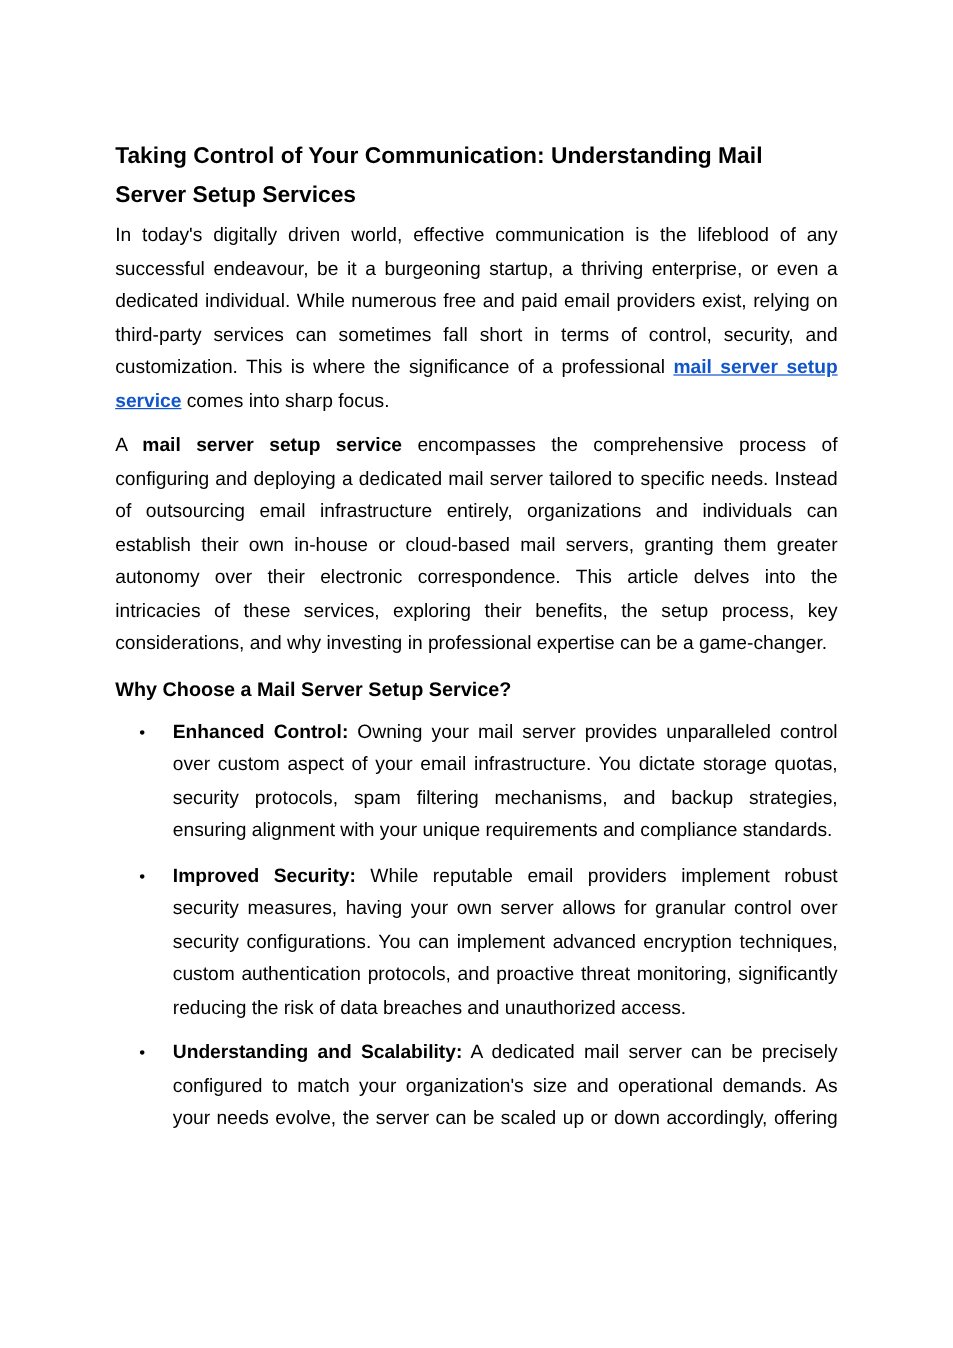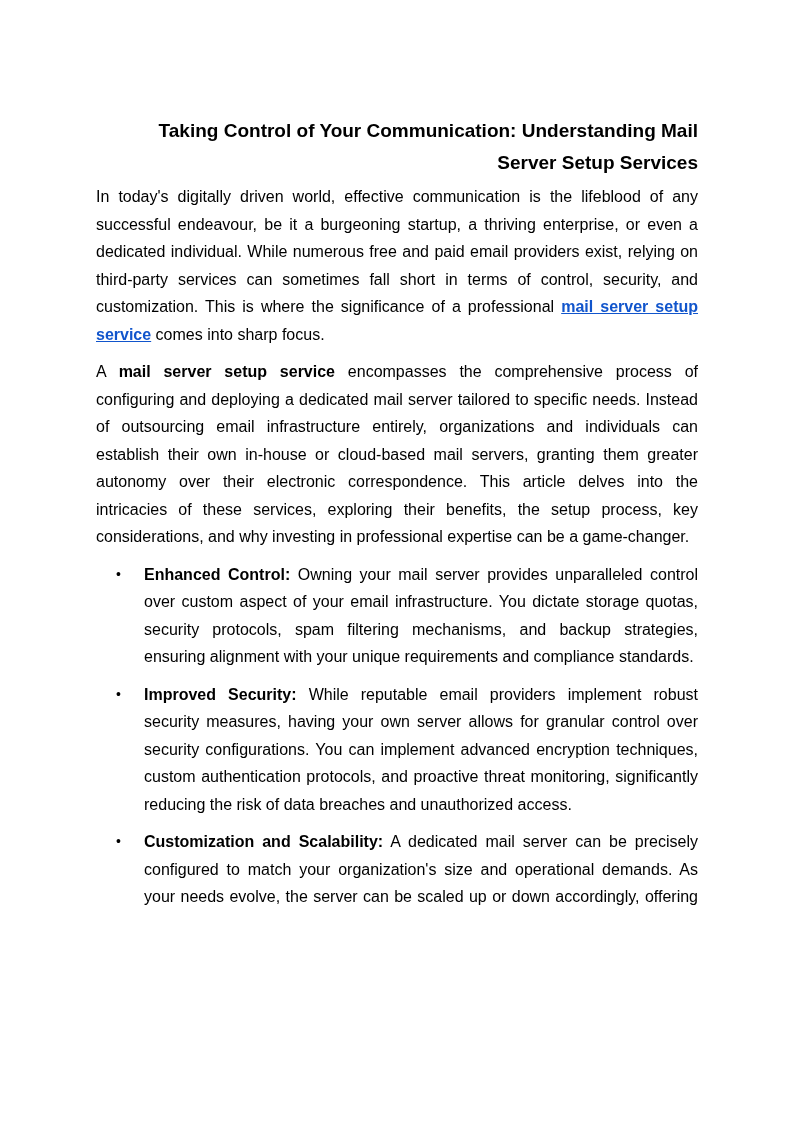--- a/index.html
+++ b/index.html
@@ -3,50 +3,51 @@
   <meta charset="utf-8">
   <style>
     html, body { margin: 0; padding: 0; background: #ffffff; }
     body { width: 794px; height: 1123px; overflow: hidden; position: relative; }
     .page {
       position: absolute; left: 96px; top: 115px; width: 602px;
       font-family: "Liberation Sans", sans-serif; color: #000000;
       font-size: 16px;
     }
     .title {
-      font-size: 19px; font-weight: bold; text-align: right;
+      font-size: 19px; font-weight: bold; text-align: left;
       line-height: 32px; margin: 0 0 4px 0;
     }
     p { margin: 0 0 10px 0; line-height: 27.5px; text-align: justify; }
     a.link { color: #1155cc; font-weight: bold; text-decoration: underline; }
     h2 { font-size: 16.5px; font-weight: bold; margin: 0 0 8px 0; line-height: 28px; }
     ul { list-style: none; margin: 0; padding: 0; }
     li { position: relative; padding-left: 48px; margin-bottom: 10px; line-height: 27.5px; text-align: justify; }
     .bullet { position: absolute; left: 20px; top: 0; font-size: 14px; }
     b { font-weight: bold; }
   </style>
 </head>
 <body>
 
 <div class="page">
   <div class="title">Taking Control of Your Communication: Understanding Mail Server Setup Services</div>
 
   <p><span>In today's digitally driven world, effective communication is the lifeblood of any successful endeavour, be it a burgeoning startup, a thriving enterprise, or even a dedicated individual. While numerous free and paid email providers exist, relying on third-party services can sometimes fall short in terms of control, security, and customization. This is where the significance of a professional </span><a class="link" href="#">mail server setup service</a><span> comes into sharp focus.</span></p>
 
   <p><span>A </span><b>mail server setup service</b><span> encompasses the comprehensive process of configuring and deploying a dedicated mail server tailored to specific needs. Instead of outsourcing email infrastructure entirely, organizations and individuals can establish their own in-house or cloud-based mail servers, granting them greater autonomy over their electronic correspondence. This article delves into the intricacies of these services, exploring their benefits, the setup process, key considerations, and why investing in professional expertise can be a game-changer.</span></p>
 
+  <h2>Why Choose a Mail Server Setup Service?</h2>
 
 
   <ul>
     <li>
       <span class="bullet">•</span>
       <b>Enhanced Control:</b><span> Owning your mail server provides unparalleled control over custom aspect of your email infrastructure. You dictate storage quotas, security protocols, spam filtering mechanisms, and backup strategies, ensuring alignment with your unique requirements and compliance standards.</span>
     </li>
     <li>
       <span class="bullet">•</span>
       <b>Improved Security:</b><span> While reputable email providers implement robust security measures, having your own server allows for granular control over security configurations. You can implement advanced encryption techniques, custom authentication protocols, and proactive threat monitoring, significantly reducing the risk of data breaches and unauthorized access.</span>
     </li>
     <li style="text-align-last: justify;">
       <span class="bullet">•</span>
-      <b>Customization and Scalability:</b><span> A dedicated mail server can be precisely configured to match your organization's size and operational demands. As your needs evolve, the server can be scaled up or down accordingly, offering</span>
+      <b>Understanding and Scalability:</b><span> A dedicated mail server can be precisely configured to match your organization's size and operational demands. As your needs evolve, the server can be scaled up or down accordingly, offering</span>
     </li>
   </ul>
 </div>
 
 </body></html>

